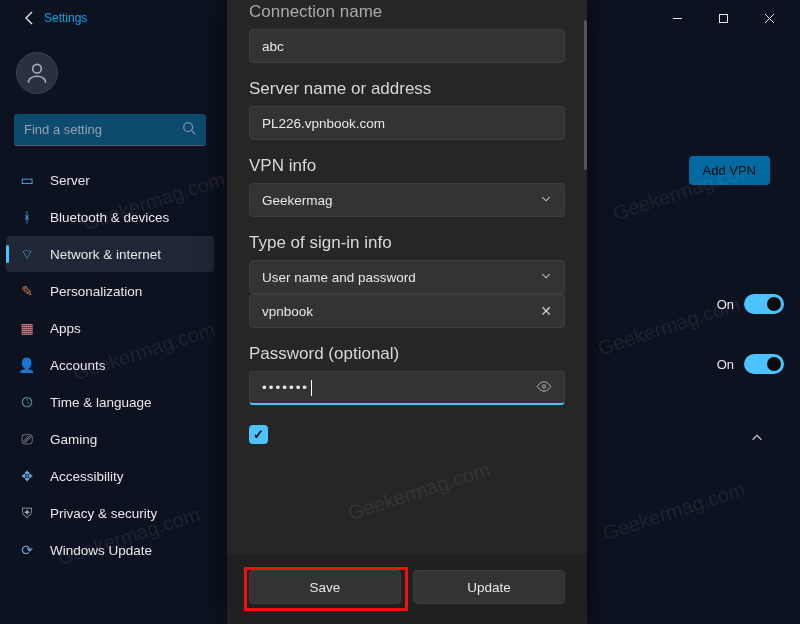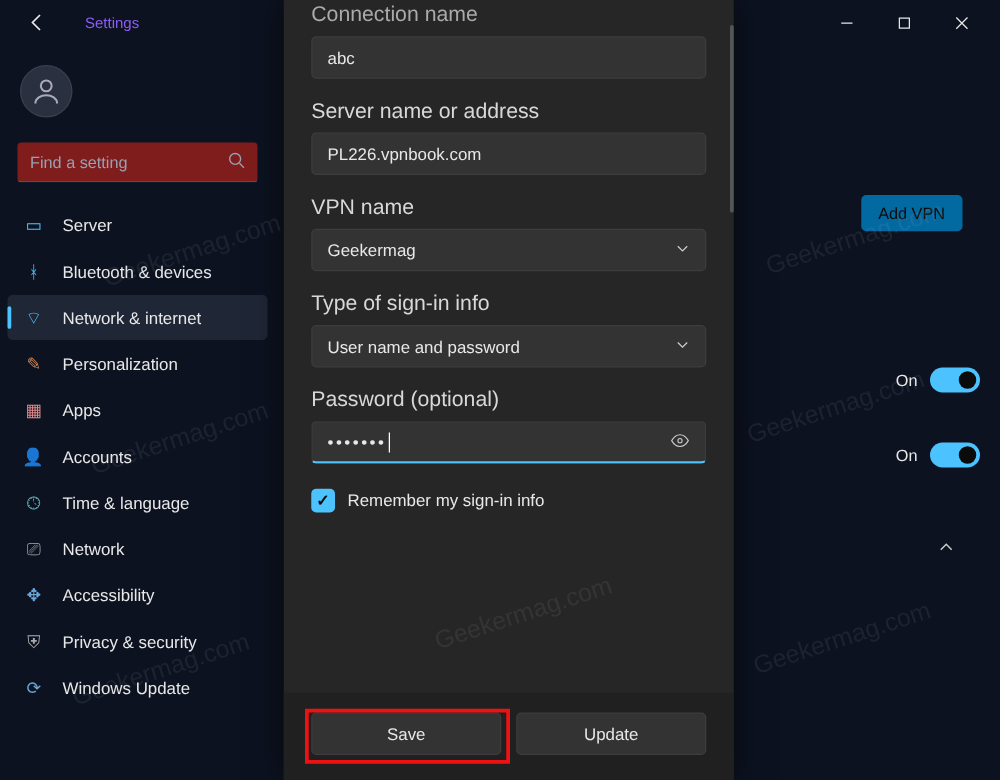--- a/index.html
+++ b/index.html
@@ -27,22 +27,22 @@
     .back-arrow {
       width: 28px;
       height: 28px;
       display: flex;
       align-items: center;
       justify-content: center;
       color: #e8e8e8;
     }
     .title-text {
       font-size: 12px;
-      margin-left: 24px;
-      color: #8b5cf6;
+      margin-left: 0;
+      color: #0ea5e9;
     }
     .win-controls {
       margin-left: auto;
       display: flex;
     }
     .win-btn {
       width: 46px;
       height: 32px;
       display: flex;
       align-items: center;
@@ -73,21 +73,21 @@
       background: #2a3040;
       border: 1px solid #3a4050;
       display: flex;
       align-items: center;
       justify-content: center;
       color: #aab;
     }
     .search-box {
       margin: 6px 14px 14px 14px;
       height: 32px;
-      background: #7f1d1d;
+      background: #0c4a6e;
       border-bottom: 1px solid #555b6a;
       display: flex;
       align-items: center;
       padding: 0 10px;
       color: #9aa0b0;
       font-size: 13px;
       border-radius: 3px;
     }
     .search-box .sicon {
       margin-left: auto;
@@ -405,21 +405,21 @@
       <div class="nav-item">
           <span class="nav-icon" style="color:#7bc76b">👤</span>
           <span>Accounts</span>
         </div>
       <div class="nav-item">
           <span class="nav-icon" style="color:#6bc7c7">🕓︎</span>
           <span>Time &amp; language</span>
         </div>
       <div class="nav-item">
           <span class="nav-icon" style="color:#aaa">⎚</span>
-          <span>Network</span>
+          <span>Gaming</span>
         </div>
       <div class="nav-item">
           <span class="nav-icon" style="color:#6ba6d8">✥</span>
           <span>Accessibility</span>
         </div>
       <div class="nav-item">
           <span class="nav-icon" style="color:#aaa">⛨</span>
           <span>Privacy &amp; security</span>
         </div>
       <div class="nav-item">
@@ -455,50 +455,53 @@
     <div class="fld-label cut">Connection name</div>
     <div class="txt">
         <span>abc</span>
       </div>
 
     <div class="fld-label">Server name or address</div>
     <div class="txt">
         <span>PL226.vpnbook.com</span>
       </div>
 
-    <div class="fld-label">VPN name</div>
+    <div class="fld-label">VPN info</div>
     <div class="txt sel">
       <span>Geekermag</span>
       <span class="chev-d"><svg width="12" height="12" viewBox="0 0 16 16">
             <path d="M3 6 L8 11 L13 6" stroke="#ccc" stroke-width="1.4" fill="none"></path>
           </svg></span>
     </div>
 
     <div class="fld-label">Type of sign-in info</div>
     <div class="txt sel">
       <span>User name and password</span>
       <span class="chev-d"><svg width="12" height="12" viewBox="0 0 16 16">
             <path d="M3 6 L8 11 L13 6" stroke="#ccc" stroke-width="1.4" fill="none"></path>
           </svg></span>
     </div>
 
+    <div class="txt">
+      <span>vpnbook</span>
+      <span class="clear-x">✕</span>
+    </div>
 
     <div class="fld-label">Password (optional)</div>
     <div class="txt pw-field">
       <span class="pw">•••••••</span>
         <span class="caret"></span>
       <span class="eye-i"><svg width="16" height="16" viewBox="0 0 24 24">
             <path d="M2 12s4-7 10-7 10 7 10 7-4 7-10 7S2 12 2 12z" stroke="#ccc" stroke-width="1.3" fill="none"></path>
             <circle cx="12" cy="12" r="2.5" stroke="#ccc" stroke-width="1.3" fill="none"></circle>
           </svg></span>
     </div>
 
     <div class="chk-row">
       <div class="chk">✓</div>
-      <span>Remember my sign-in info</span>
     </div>
   </div>
 
   <div class="dialog-buttons">
     <div class="dlg-btn">Save</div>
     <div class="dlg-btn">Update</div>
   </div>
 </div>
 
 <div class="save-outline"></div>

